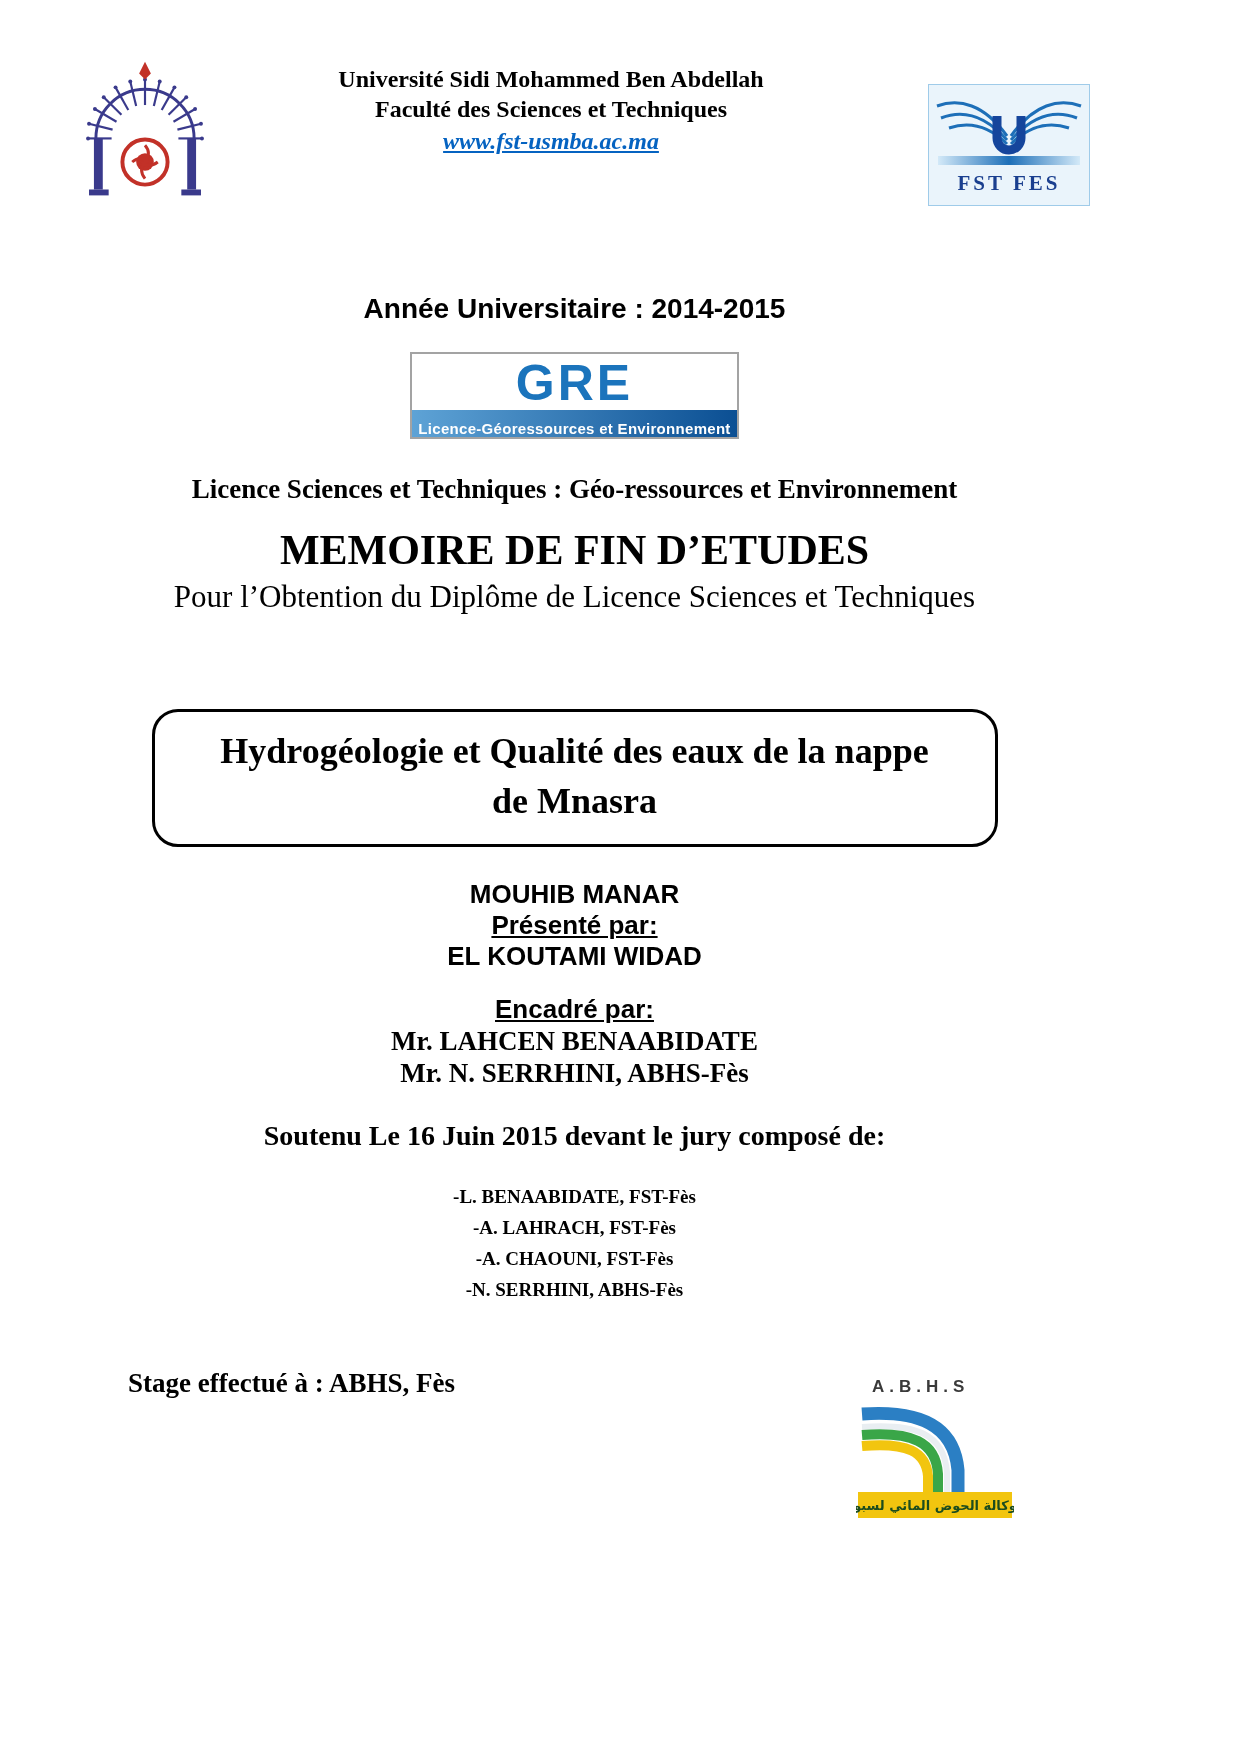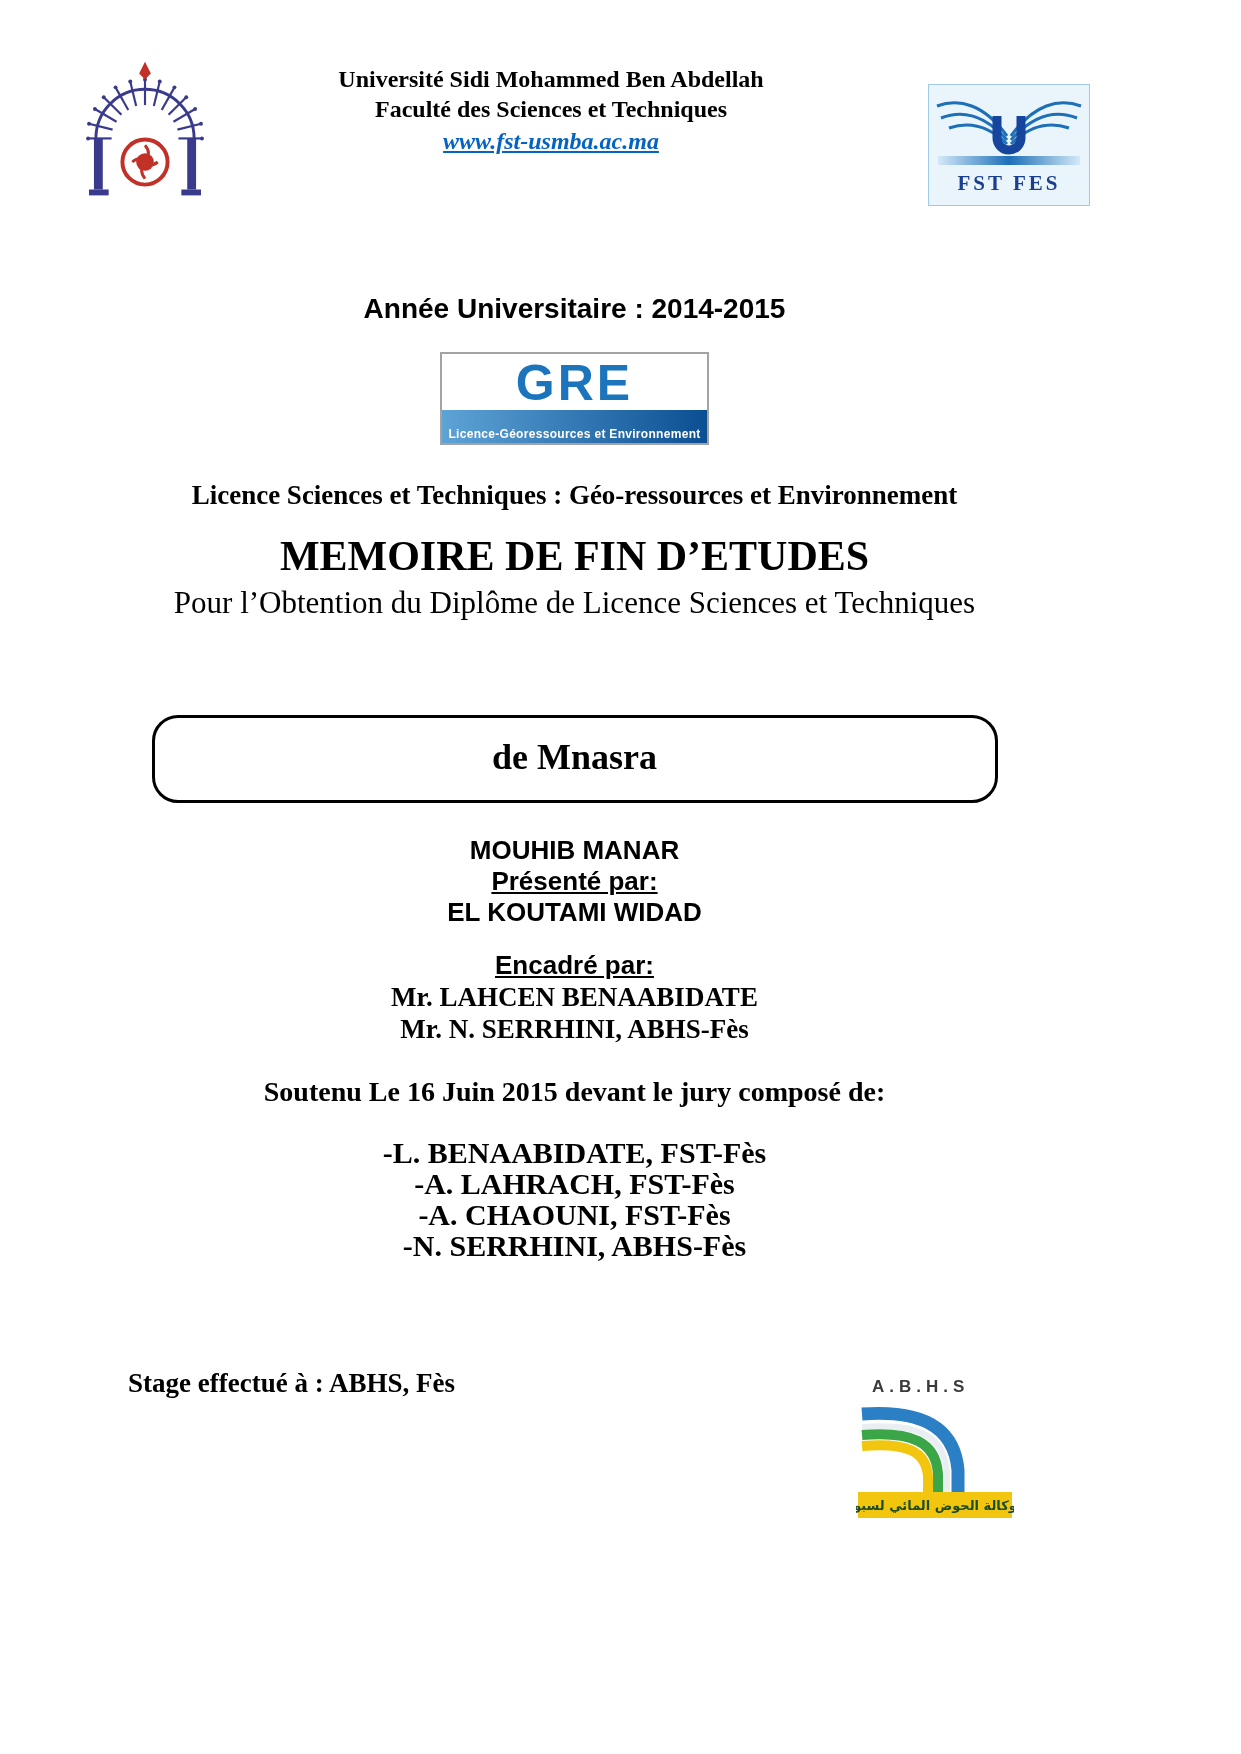--- a/index.html
+++ b/index.html
@@ -30,21 +30,21 @@
   }
 
   .gre-logo { display:inline-block; margin-bottom:34px; border:2px solid #a3a3a3; background:#fff; }
   .gre-text {
     font-family:"Liberation Sans", sans-serif; font-weight:bold;
     font-size:50px; line-height:54px; color:#1b74bc; letter-spacing:3px; padding:2px 16px 0;
   }
   .gre-banner {
     background:linear-gradient(90deg,#5ea3d6,#0b4f93); color:#ffffff;
     font-family:"Liberation Sans", sans-serif; font-weight:bold;
-    font-size:12px; line-height:13px; padding:18px 6px 2px; white-space:nowrap; letter-spacing:0.3px;
+    font-size:15px; line-height:13px; padding:12px 6px 2px; white-space:nowrap; letter-spacing:0.3px;
   }
 
   .program { font-weight:bold; font-size:27px; line-height:32px; margin-bottom:24px; }
   .memoire { font-weight:bold; font-size:42px; line-height:42px; margin-bottom:6px; }
   .obtention { font-size:31px; line-height:40px; margin-bottom:92px; }
 
   .title-box {
     width:800px; margin:0 auto 32px; border:3px solid #000; border-radius:26px;
     padding:14px 20px 18px; font-weight:bold; font-size:36px; line-height:50px;
   }
@@ -52,21 +52,21 @@
   .sans {
     font-family:"Liberation Sans", sans-serif; font-weight:bold;
     font-size:26px; line-height:31px;
   }
   .label-u { text-decoration:underline; }
   .presented { margin-bottom:22px; }
   .supervised { margin-bottom:30px; }
   .serif-name { font-weight:bold; font-size:27px; line-height:32px; }
 
   .soutenu { font-weight:bold; font-size:28px; line-height:34px; margin-bottom:28px; }
-  .jury-item { font-weight:bold; font-size:30px; line-height:31px; }
+  .jury-item { font-weight:bold; font-size:19px; line-height:31px; }
 
   
   .stage { position:absolute; left:128px; top:1368px; font-weight:bold; font-size:27px; }
   .abhs { position:absolute; left:856px; top:1366px; width:158px; height:158px; }
 </style>
 </head>
 <body>
 
 <div class="page">
 
@@ -152,20 +152,21 @@
       <div class="gre-text">GRE</div>
       <div class="gre-banner">Licence-Géoressources et Environnement</div>
     </div>
 
     <div class="program">Licence Sciences et Techniques : Géo-ressources et Environnement</div>
 
     <div class="memoire">MEMOIRE DE FIN D’ETUDES</div>
     <div class="obtention">Pour l’Obtention du Diplôme de Licence Sciences et Techniques</div>
 
     <div class="title-box">
+      <div>Hydrogéologie et Qualité des eaux de la nappe</div>
       <div>de Mnasra</div>
     </div>
 
     <div class="presented">
       <div class="sans">MOUHIB MANAR</div>
       <div class="sans label-u">Présenté par:</div>
       <div class="sans">EL KOUTAMI WIDAD</div>
     </div>
 
     <div class="supervised">

